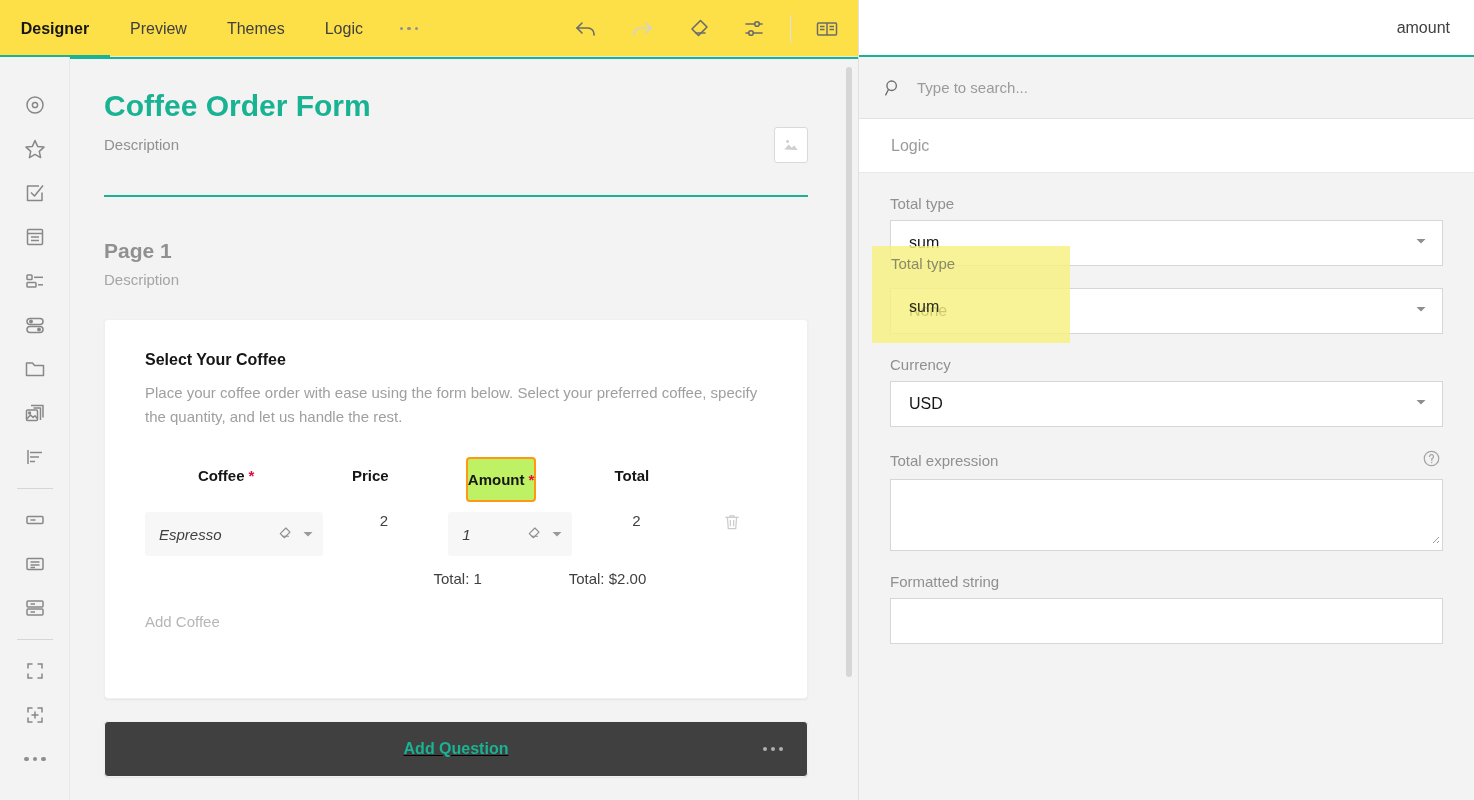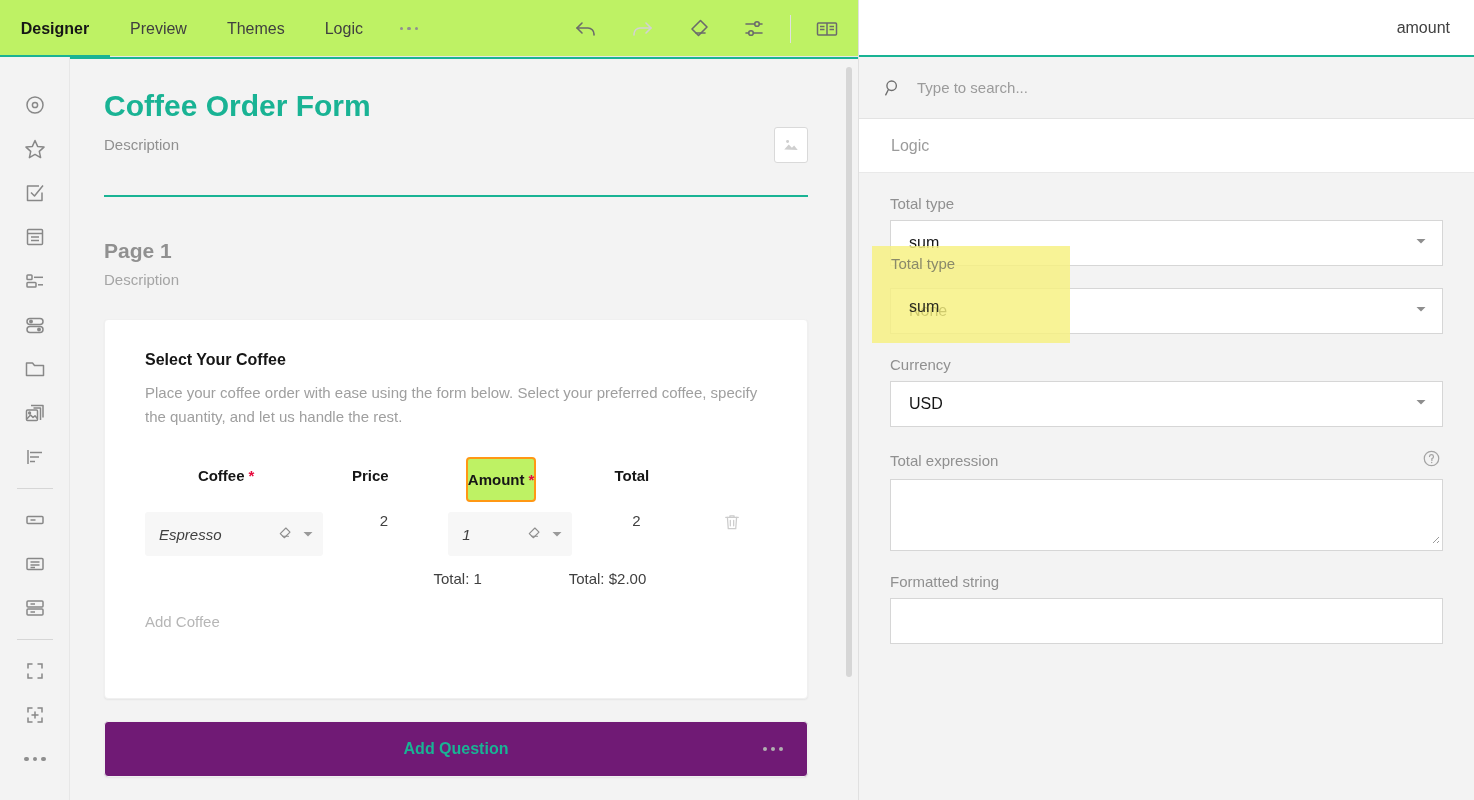--- a/index.html
+++ b/index.html
@@ -7,21 +7,21 @@
     width: 1474px; height: 800px;
     font-family: "Liberation Sans", sans-serif;
     background: #f3f3f3;
     overflow: hidden;
   }
   #app { position: relative; width: 1474px; height: 800px; }
 
   
   .topbar {
     position: absolute; left: 0; top: 0; width: 858px; height: 57px;
-    background: #bef264;
+    background: #fde047;
     border-bottom: 1px solid #e7e7e7;
   }
   .tabs { position: absolute; left: 0; top: 0; height: 57px; display: flex; align-items: center; }
   .tab {
     position: relative; height: 57px; display: flex; align-items: center; justify-content: center;
     font-size: 16px; color: #404040; cursor: pointer; padding: 0 20px;
   }
   .tab.w1 { width: 110px; }
   .tab.active { font-weight: bold; color: #161616; }
   .tab.active::after {
@@ -105,23 +105,23 @@
   .ctrl .car { display: flex; align-items: center; }
   .w-coffee { width: 178px; }
   .w-amount { width: 124px; }
   .cellnum { font-size: 15px; color: #404040; text-align: center; width: 100%; }
   .subtotal { font-size: 15px; color: #404040; text-align: left; padding-top: 14px; }
 
   .addrow { font-size: 15px; color: #b6b6b6; margin-top: 26px; cursor: pointer; }
   .q-filler { height: 30px; }
 
   .addq {
-    margin: 22px 34px 0 34px; background: #701a75; border-radius: 4px; height: 56px;
+    margin: 22px 34px 0 34px; background: #404040; border-radius: 4px; height: 56px;
     box-shadow: 0 1px 2px rgba(0,0,0,0.06); border: 1px solid #f0f0f0;
-    display: flex; align-items: center; justify-content: center; position: relative; cursor: pointer;
+    display: flex; align-items: center; justify-content: center; position: relative; cursor: pointer; text-decoration: underline;
   }
   .addq-label { font-size: 16px; font-weight: bold; color: #19b394; }
   .addq-dots { position: absolute; right: 24px; top: 50%; transform: translateY(-50%); cursor: pointer; }
 
   .dscroll {
     position: absolute; right: 6px; top: 10px; width: 6px; height: 610px;
     background: #d6d6d6; border-radius: 3px; cursor: pointer;
   }
 
   

